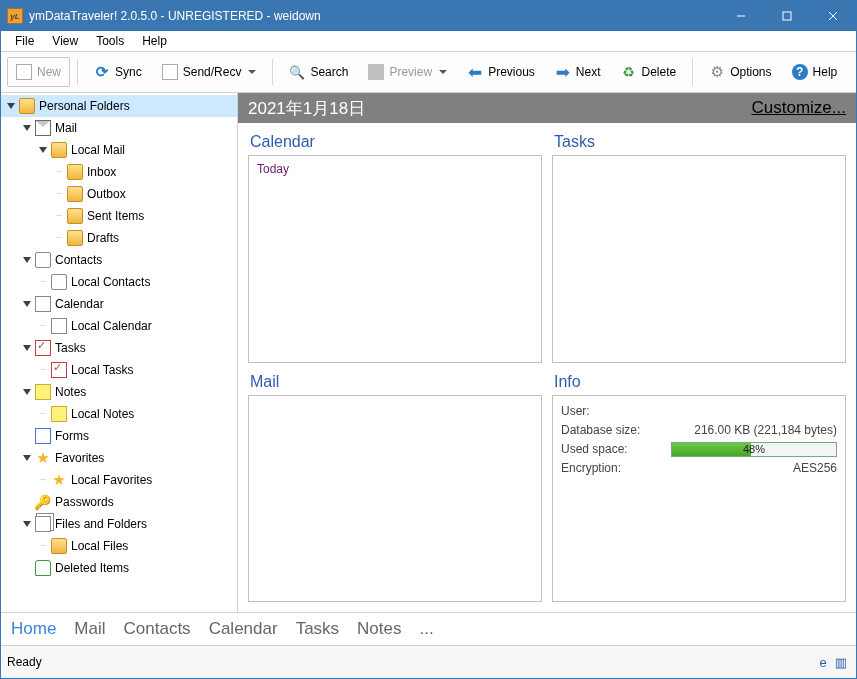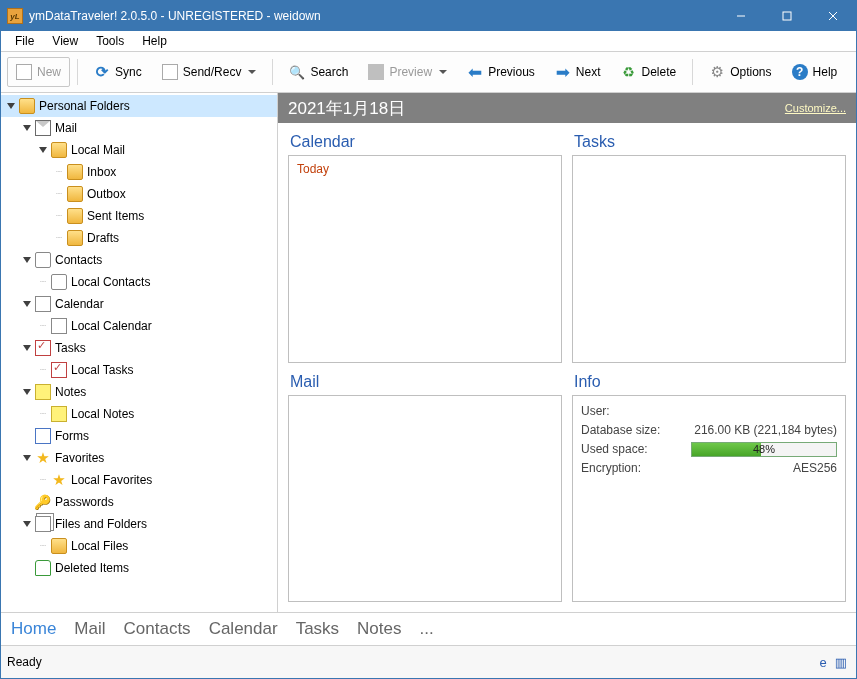--- a/index.html
+++ b/index.html
@@ -16,37 +16,37 @@
   
   .toolbar { height: 42px; border-top: 1px solid #d0d0d0; border-bottom: 1px solid #d0d0d0; display:flex; align-items:center; padding: 0 6px; gap: 2px; background:#fdfdfd; }
   .tbtn { display:flex; align-items:center; height: 30px; padding: 0 8px; border: 1px solid transparent; gap:5px; font-size:12px; }
   .tbtn.bordered { border-color:#c8c8c8; border-radius:2px; }
   .tbtn .lbl-dim { color:#9a9a9a; }
   .tsep { width:1px; height:26px; background:#d8d8d8; margin:0 5px; }
   .icon { width:16px; height:16px; flex:0 0 16px; display:inline-flex; align-items:center; justify-content:center; }
   .dd-arrow{ width:0;height:0;border-left:4px solid transparent;border-right:4px solid transparent;border-top:4px solid #555;margin-left:2px; }
   
   .main { flex:1; display:flex; min-height:0; }
-  .sidebar { width: 277px; border-right: 1px solid #d0d0d0; overflow:auto; padding-top:2px; background:#fff; }
+  .sidebar { width: 237px; border-right: 1px solid #d0d0d0; overflow:auto; padding-top:2px; background:#fff; }
   .tree-row { display:flex; align-items:center; height:22px; padding-right:4px; white-space:nowrap; }
   .tw { width:16px; display:inline-flex; justify-content:center; align-items:center; }
   .twist { width:0;height:0; }
   .twist.open{ border-left:4px solid transparent;border-right:4px solid transparent;border-top:6px solid #404040; }
   .dots { width:16px; text-align:center; color:#bbb; font-size:10px; line-height:10px; }
   .tree-row .icon { margin-right:4px; }
   .tree-row.selected { background:#cde8ff; }
   .content { flex:1; display:flex; flex-direction:column; min-width:0; }
   .date-hdr { height:30px; background:#808080; color:#fff; display:flex; align-items:center; padding:0 10px; font-size:17px; }
   .date-hdr .spacer { flex:1; }
-  .customize { color:#fef9c3; text-decoration:underline; font-size:11px; }
+  .customize { color:#000000; text-decoration:underline; font-size:17px; }
   .panels { flex:1; display:grid; grid-template-columns: 1fr 1fr; grid-template-rows: 1fr 1fr; gap: 10px; padding: 10px; min-height:0; }
   .panel { display:flex; flex-direction:column; min-height:0; }
   .panel-title { color:#2a5db0; font-size:16px; margin-bottom:4px; padding-left:2px; }
   .panel-body { flex:1; border:1px solid #bfbfbf; background:#fff; padding:6px 8px; overflow:auto; font-size:12px; }
-  .calendar-body .today { color:#c2410c; }
+  .calendar-body .today { color:#701a75; }
   .info-row { display:flex; height:19px; align-items:center; color:#444; }
   .info-label { width:110px; }
   .info-value { flex:1; text-align:right; }
   .progress { flex:1; height:15px; border:1px solid #7a7; position:relative; background:#f4f4f4;padding-left:29px; }
   .progress .bar { position:absolute; left:0; top:0; bottom:0; width:48%; background:linear-gradient(#6ec84a,#47a528); }
   .progress .pct { position:absolute; left:0; right:0; text-align:center; font-size:11px; line-height:13px; color:#222; }
   
   .bottom-tabs { height:33px; border-top:1px solid #d0d0d0; display:flex; align-items:center; padding:0 10px; gap:18px; background:#fff; font-size:17px; color:#666; }
   .btab { cursor:default; }
   .btab.active{ color:#3a85d8; }

